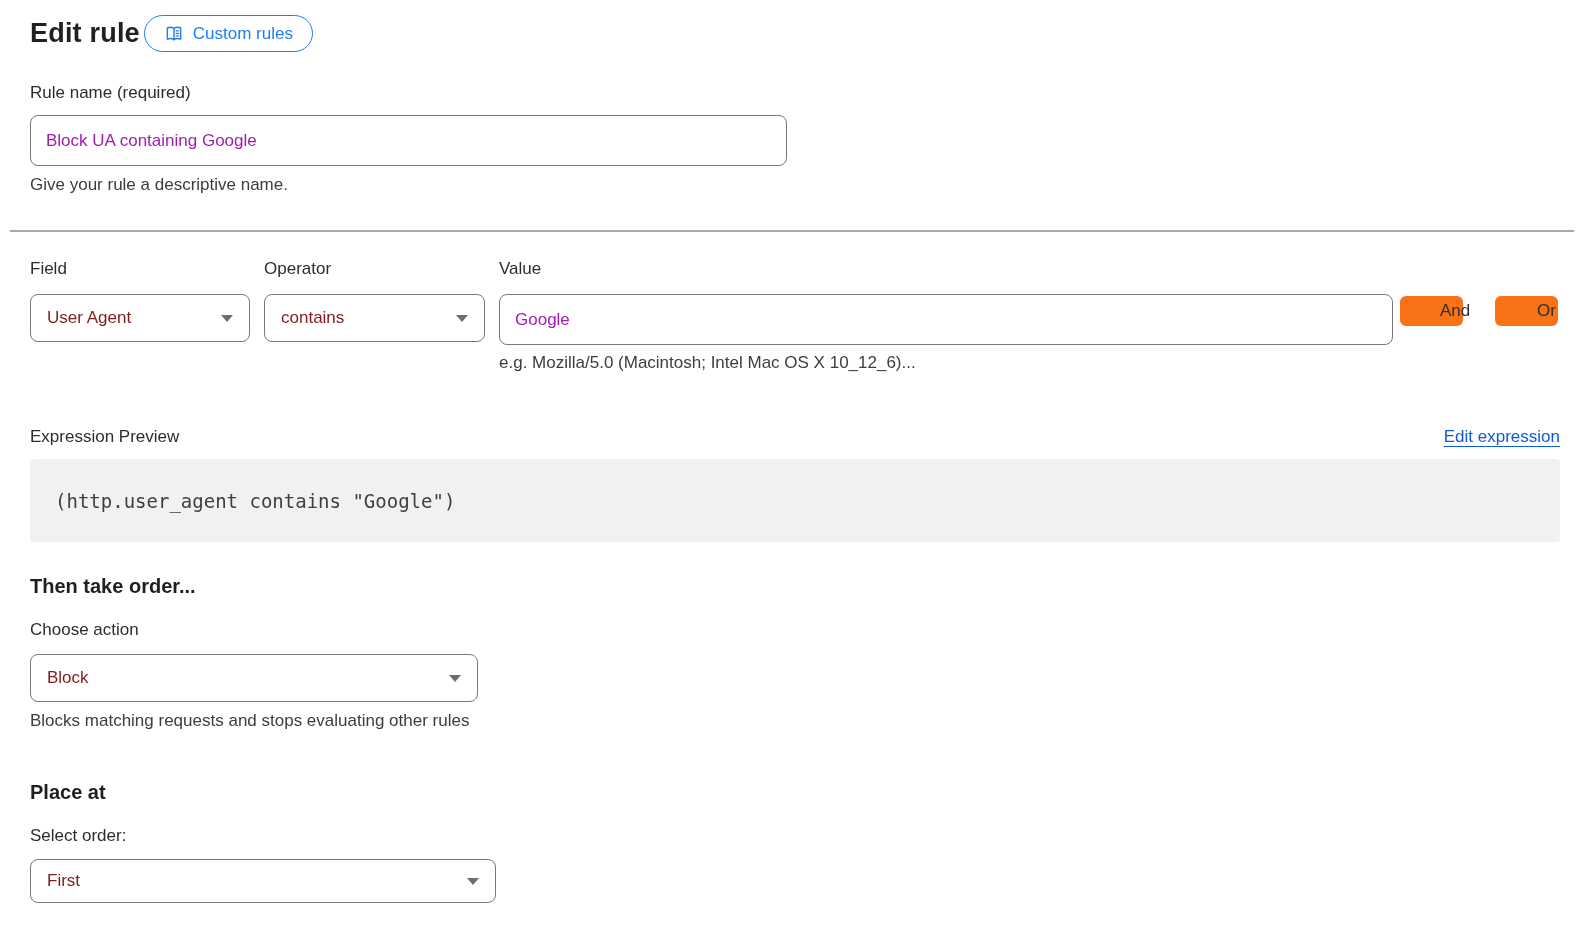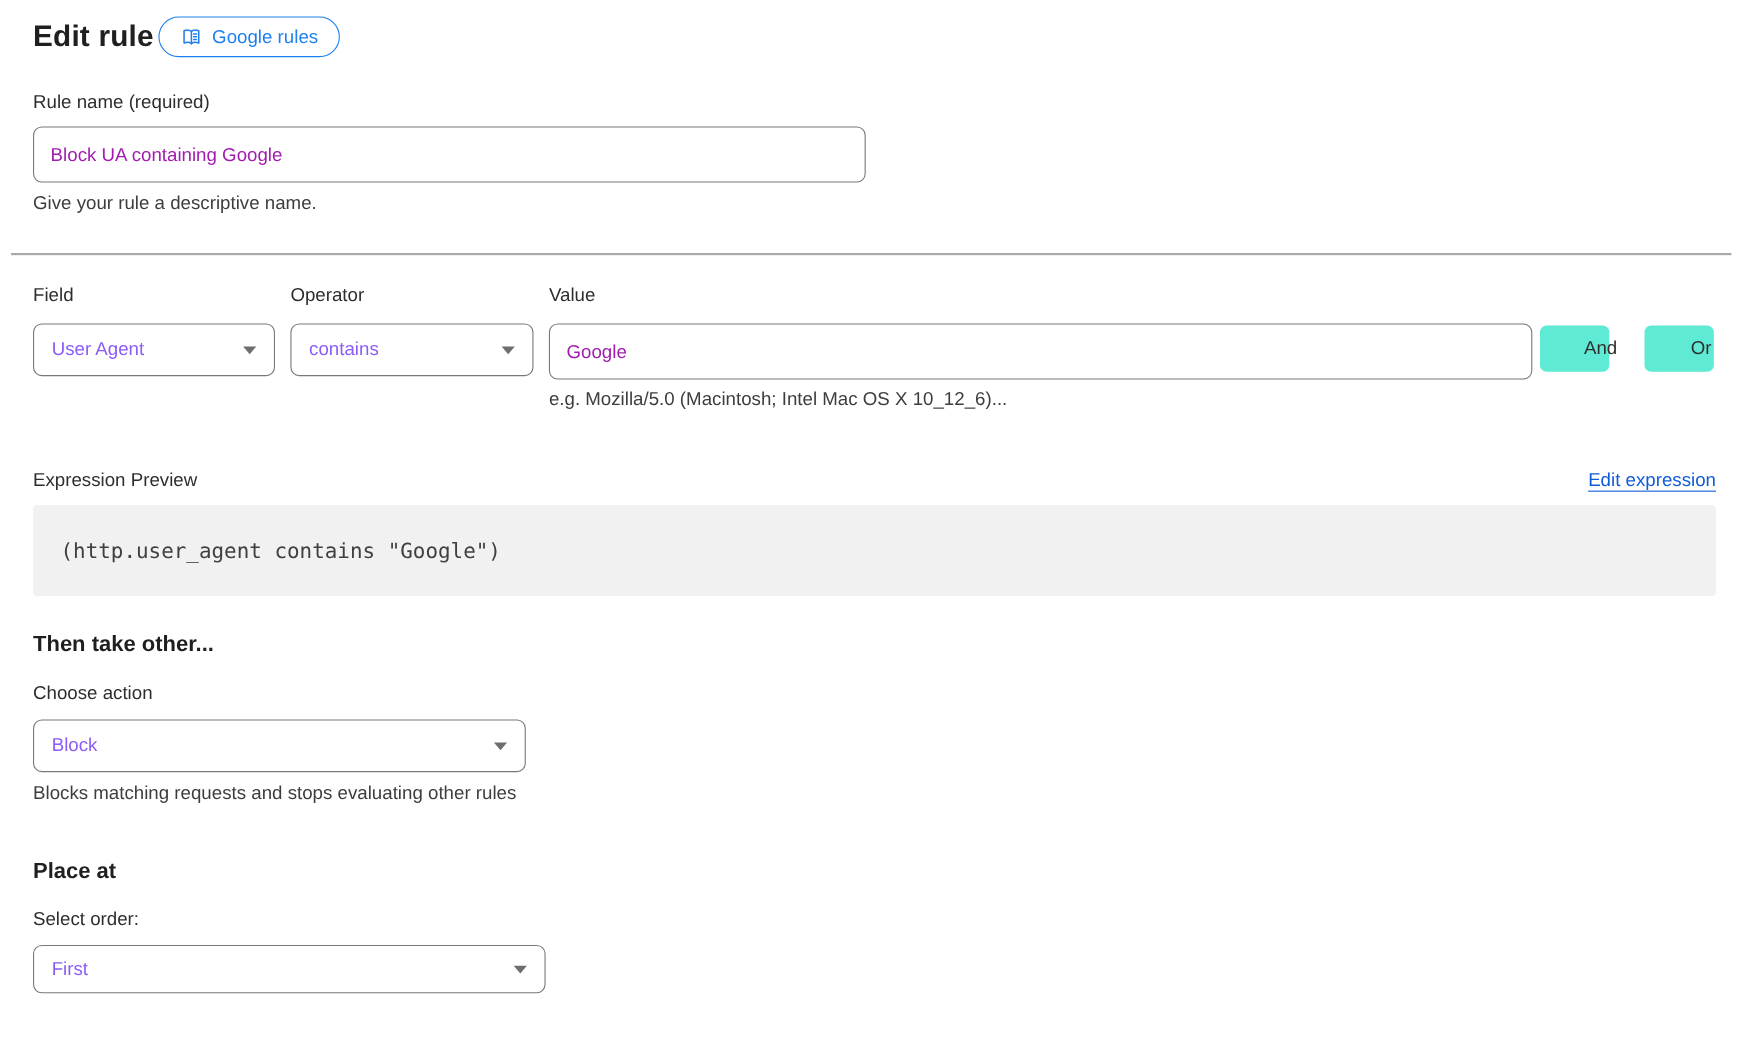--- a/index.html
+++ b/index.html
@@ -71,21 +71,21 @@
   }
   .select-box {
     position: relative;
     display: flex;
     align-items: center;
     height: 48px;
     border: 1px solid #797979;
     border-radius: 8px;
     padding: 0 40px 0 16px;
     font-size: 17px;
-    color: #8b5cf6;
+    color: #7f1d1d;
     background: #ffffff;
     cursor: pointer;
   }
   .caret {
     position: absolute;
     right: 16px;
     top: 50%;
     margin-top: -3px;
     width: 0; height: 0;
     border-left: 6px solid transparent;
@@ -118,24 +118,24 @@
   .col-value .text-input { width: 894px; }
   .col-value .helper-text { margin-top: 8px; }
   .logic-buttons {
     display: flex;
     gap: 32px;
     margin-top: 37px;
     margin-left: 2px;
   }
   .logic-btn {
     width: 63px;
-    height: 42px;
+    height: 30px;
     border: none;
     border-radius: 6px;
-    background: #5eead4;
+    background: #f97316;
     color: #2f2f2f;
     font-size: 17px;
     font-family: "Liberation Sans", "DejaVu Sans", sans-serif;
     cursor: pointer;
     padding-left: 40px;
   }
 
   
   .expression-header {
     display: flex;
@@ -192,21 +192,21 @@
     <button class="docs-pill">
       <span>
         <svg viewBox="0 0 24 24" width="20" height="20" fill="none" stroke="currentColor" stroke-width="1.7" stroke-linecap="round" stroke-linejoin="round">
           <path d="M12 5.5 C10 3.8 6.5 3.8 4 4.8 V18.2 C6.5 17.2 10 17.2 12 18.8 C14 17.2 17.5 17.2 20 18.2 V4.8 C17.5 3.8 14 3.8 12 5.5 Z"></path>
           <line x1="12" y1="5.5" x2="12" y2="18.8"></line>
           <line x1="14.5" y1="8.2" x2="17.5" y2="8.2"></line>
           <line x1="14.5" y1="11.2" x2="17.5" y2="11.2"></line>
           <line x1="14.5" y1="14.2" x2="17.5" y2="14.2"></line>
         </svg>
       </span>
-      <span>Google rules</span>
+      <span>Custom rules</span>
     </button>
   </div>
 
   <div class="field-label rule-name-label">Rule name (required)</div>
   <input class="text-input rule-name-input" type="text" value="Block UA containing Google" style="">
   <div class="helper-text rule-name-help">Give your rule a descriptive name.</div>
 
   <div class="divider"></div>
 
   <div class="condition-row">
@@ -239,21 +239,21 @@
   </div>
 
   <div class="expression-header">
     <div class="field-label">Expression Preview</div>
     <a class="edit-expression-link">Edit expression</a>
   </div>
   <div class="expression-box">
     <code class="expression-code">(http.user_agent contains "Google")</code>
   </div>
 
-  <div class="section-heading action-heading">Then take other...</div>
+  <div class="section-heading action-heading">Then take order...</div>
   <div class="field-label action-label">Choose action</div>
   <div class="select-box action-select">
     <span>Block</span>
     <span class="caret"></span>
   </div>
   <div class="helper-text action-help">Blocks matching requests and stops evaluating other rules</div>
 
   <div class="section-heading place-heading">Place at</div>
   <div class="field-label order-label">Select order:</div>
   <div class="select-box order-select">

